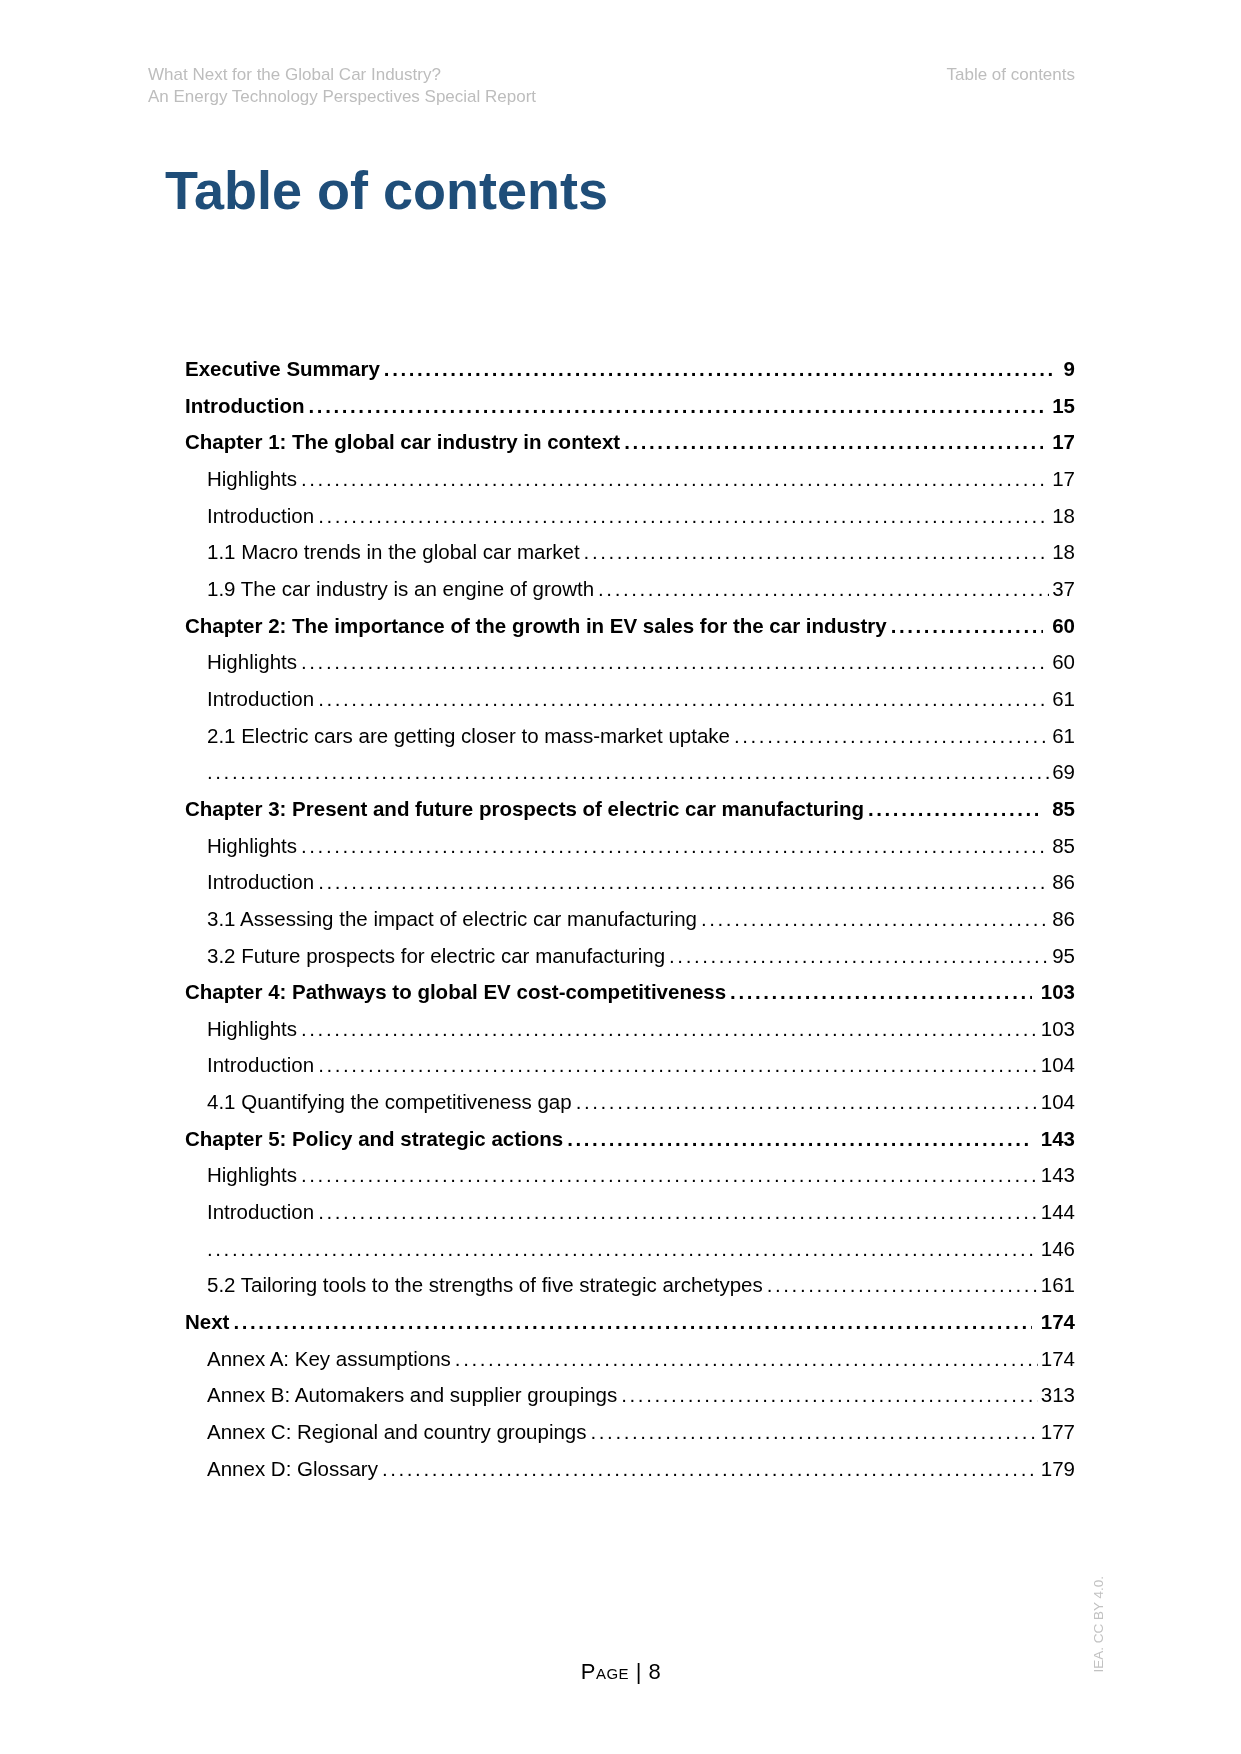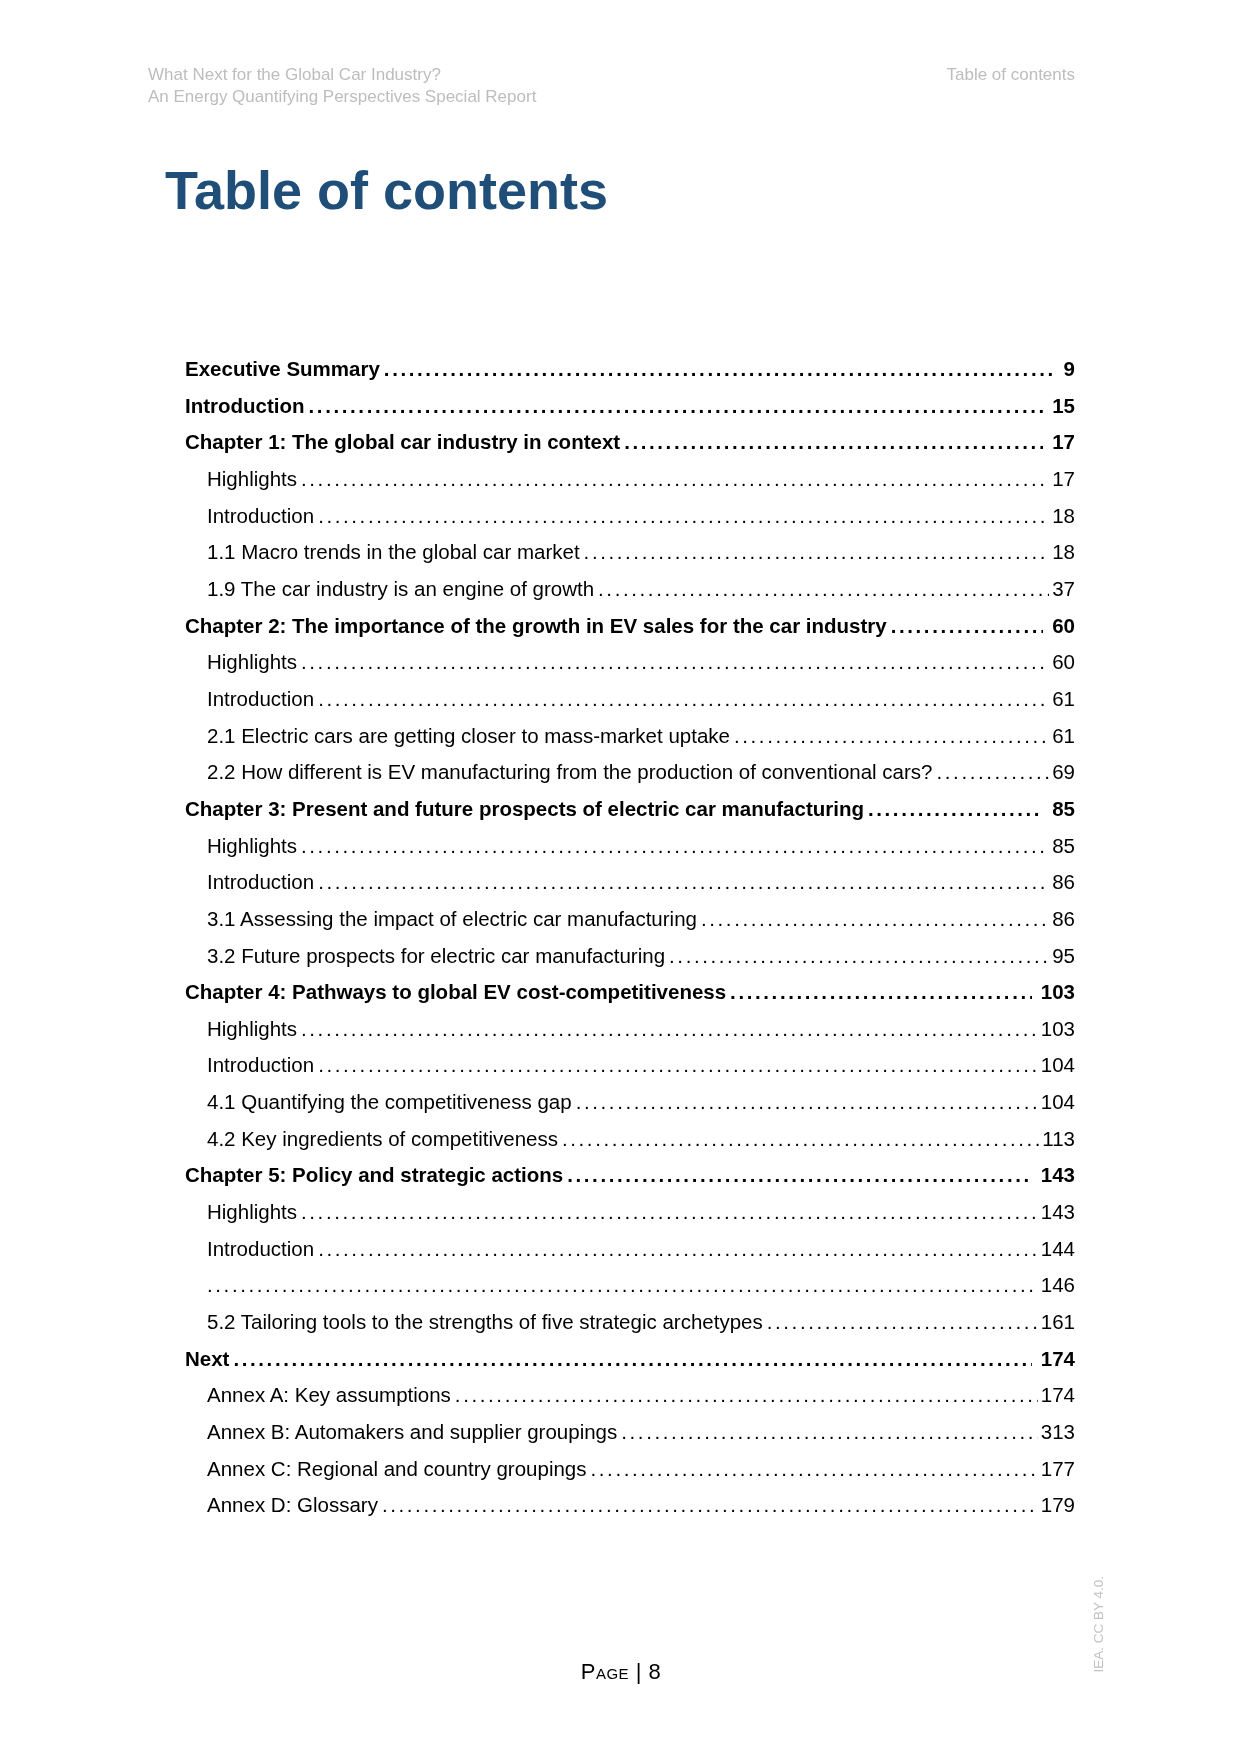--- a/index.html
+++ b/index.html
@@ -92,21 +92,21 @@
   }
 </style>
 </head>
 <body>
 
 <div class="page">
 
   <div class="header">
     <div class="header-left">
       <div>What Next for the Global Car Industry?</div>
-      <div>An Energy Quantifying Perspectives Special Report</div>
+      <div>An Energy Technology Perspectives Special Report</div>
     </div>
     <div class="header-right">Table of contents</div>
   </div>
 
   <h1 class="title">Table of contents</h1>
 
   <div class="toc" id="toc">
       <div class="toc-row bold">
         <span class="toc-label">Executive Summary</span>
         <span class="toc-dots"></span>
@@ -156,21 +156,20 @@
         <span class="toc-label">Introduction</span>
         <span class="toc-dots"></span>
         <span class="toc-page">61</span>
       </div>
       <div class="toc-row indent">
         <span class="toc-label">2.1 Electric cars are getting closer to mass-market uptake</span>
         <span class="toc-dots"></span>
         <span class="toc-page">61</span>
       </div>
       <div class="toc-row indent">
-        <span class="toc-label">2.2 How different is EV manufacturing from the production of conventional cars?</span>
         <span class="toc-dots"></span>
         <span class="toc-page">69</span>
       </div>
       <div class="toc-row bold">
         <span class="toc-label">Chapter 3: Present and future prospects of electric car manufacturing</span>
         <span class="toc-dots"></span>
         <span class="toc-page">85</span>
       </div>
       <div class="toc-row indent">
         <span class="toc-label">Highlights</span>
@@ -204,25 +203,20 @@
       </div>
       <div class="toc-row indent">
         <span class="toc-label">Introduction</span>
         <span class="toc-dots"></span>
         <span class="toc-page">104</span>
       </div>
       <div class="toc-row indent">
         <span class="toc-label">4.1 Quantifying the competitiveness gap</span>
         <span class="toc-dots"></span>
         <span class="toc-page">104</span>
-      </div>
-      <div class="toc-row indent">
-        <span class="toc-label">4.2 Key ingredients of competitiveness</span>
-        <span class="toc-dots"></span>
-        <span class="toc-page">113</span>
       </div>
       <div class="toc-row bold">
         <span class="toc-label">Chapter 5: Policy and strategic actions</span>
         <span class="toc-dots"></span>
         <span class="toc-page">143</span>
       </div>
       <div class="toc-row indent">
         <span class="toc-label">Highlights</span>
         <span class="toc-dots"></span>
         <span class="toc-page">143</span>

